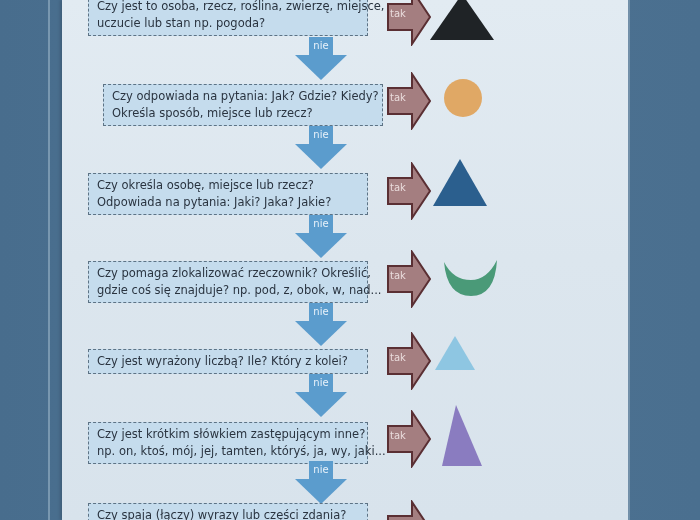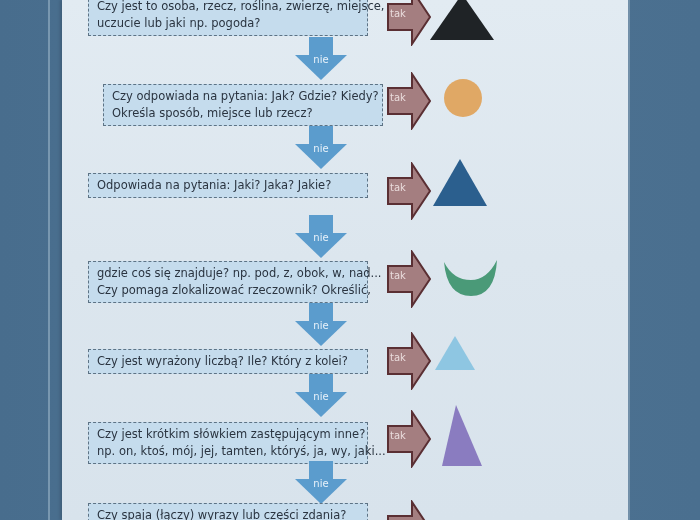--- a/index.html
+++ b/index.html
@@ -23,21 +23,21 @@
     color: #2a3440;
     font-size: 11.5px; line-height: 17px;
     padding: 3px 8px; box-sizing: border-box;
   }
   .qbox span { display: block; white-space: nowrap; }
   .down {
     position: absolute; left: 293px; width: 56px; height: 44px;
   }
   .down svg { width: 56px; height: 44px; display: block; }
   .down .lbl {
-    position: absolute; left: 0; top: 17px; width: 56px; text-align: center;
+    position: absolute; left: 0; top: 3px; width: 56px; text-align: center;
     font-size: 10px; color: #e8f2fa;
   }
   .right {
     position: absolute; left: 386px; width: 46px; height: 58px;
   }
   .right svg { width: 46px; height: 58px; display: block; }
   .right .lbl {
     position: absolute; left: 4px; top: 20px; width: 30px; 
     font-size: 10px; color: #eadcdc;
   }
@@ -47,21 +47,21 @@
 <body>
 
 <div class="board"></div>
 <div class="sleeve-edge-left"></div>
 <div class="sleeve-edge-right"></div>
 
 <div class="paper"></div>
 
 <div class="qbox" style="top:-6px;">
   <span>Czy jest to osoba, rzecz, roślina, zwierzę, miejsce,</span>
-  <span>uczucie lub jaki np. pogoda?</span>
+  <span>uczucie lub stan np. pogoda?</span>
 </div>
 <div class="right" style="top:-12px;">
   <svg viewBox="0 0 46 58">
       <polygon points="2,16 26,16 26,2 44,29 26,56 26,42 2,42" fill="#a47e80" stroke="#5a2f33" stroke-width="2"></polygon>
     </svg>
   <div class="lbl">tak</div>
 </div>
 <svg class="shape" style="left:428px; top:-6px;" width="68" height="48">
   <polygon points="34,0 66,46 2,46" fill="#1f2326"></polygon>
 </svg>
@@ -90,20 +90,21 @@
 
 <div class="down" style="top:126px;">
   <svg viewBox="0 0 56 44">
       <rect x="16" y="0" width="24" height="18" fill="#5b9ccd"></rect>
       <polygon points="2,18 54,18 28,43" fill="#5b9ccd"></polygon>
     </svg>
   <div class="lbl">nie</div>
 </div>
 
 <div class="qbox" style="top:173px;">
+  <span>Czy określa osobę, miejsce lub rzecz?</span>
   <span>Odpowiada na pytania: Jaki? Jaka? Jakie?</span>
 </div>
 <div class="right" style="top:162px;">
   <svg viewBox="0 0 46 58">
       <polygon points="2,16 26,16 26,2 44,29 26,56 26,42 2,42" fill="#a47e80" stroke="#5a2f33" stroke-width="2"></polygon>
     </svg>
   <div class="lbl">tak</div>
 </div>
 <svg class="shape" style="left:432px; top:158px;" width="56" height="50">
   <polygon points="28,1 55,48 1,48" fill="#2b5f8e"></polygon>
@@ -111,22 +112,22 @@
 
 <div class="down" style="top:215px;">
   <svg viewBox="0 0 56 44">
       <rect x="16" y="0" width="24" height="18" fill="#5b9ccd"></rect>
       <polygon points="2,18 54,18 28,43" fill="#5b9ccd"></polygon>
     </svg>
   <div class="lbl">nie</div>
 </div>
 
 <div class="qbox" style="top:261px;">
+  <span>Czy pomaga zlokalizować rzeczownik? Określić,</span>
   <span>gdzie coś się znajduje? np. pod, z, obok, w, nad...</span>
-  <span>Czy pomaga zlokalizować rzeczownik? Określić,</span>
 </div>
 <div class="right" style="top:250px;">
   <svg viewBox="0 0 46 58">
       <polygon points="2,16 26,16 26,2 44,29 26,56 26,42 2,42" fill="#a47e80" stroke="#5a2f33" stroke-width="2"></polygon>
     </svg>
   <div class="lbl">tak</div>
 </div>
 <svg class="shape" style="left:441px; top:258px;" width="58" height="40">
   <path d="M3,4 Q6,38 30,38 Q54,38 56,2 Q46,22 30,22 Q12,22 3,4 Z" fill="#4a9a78"></path>
 </svg>

